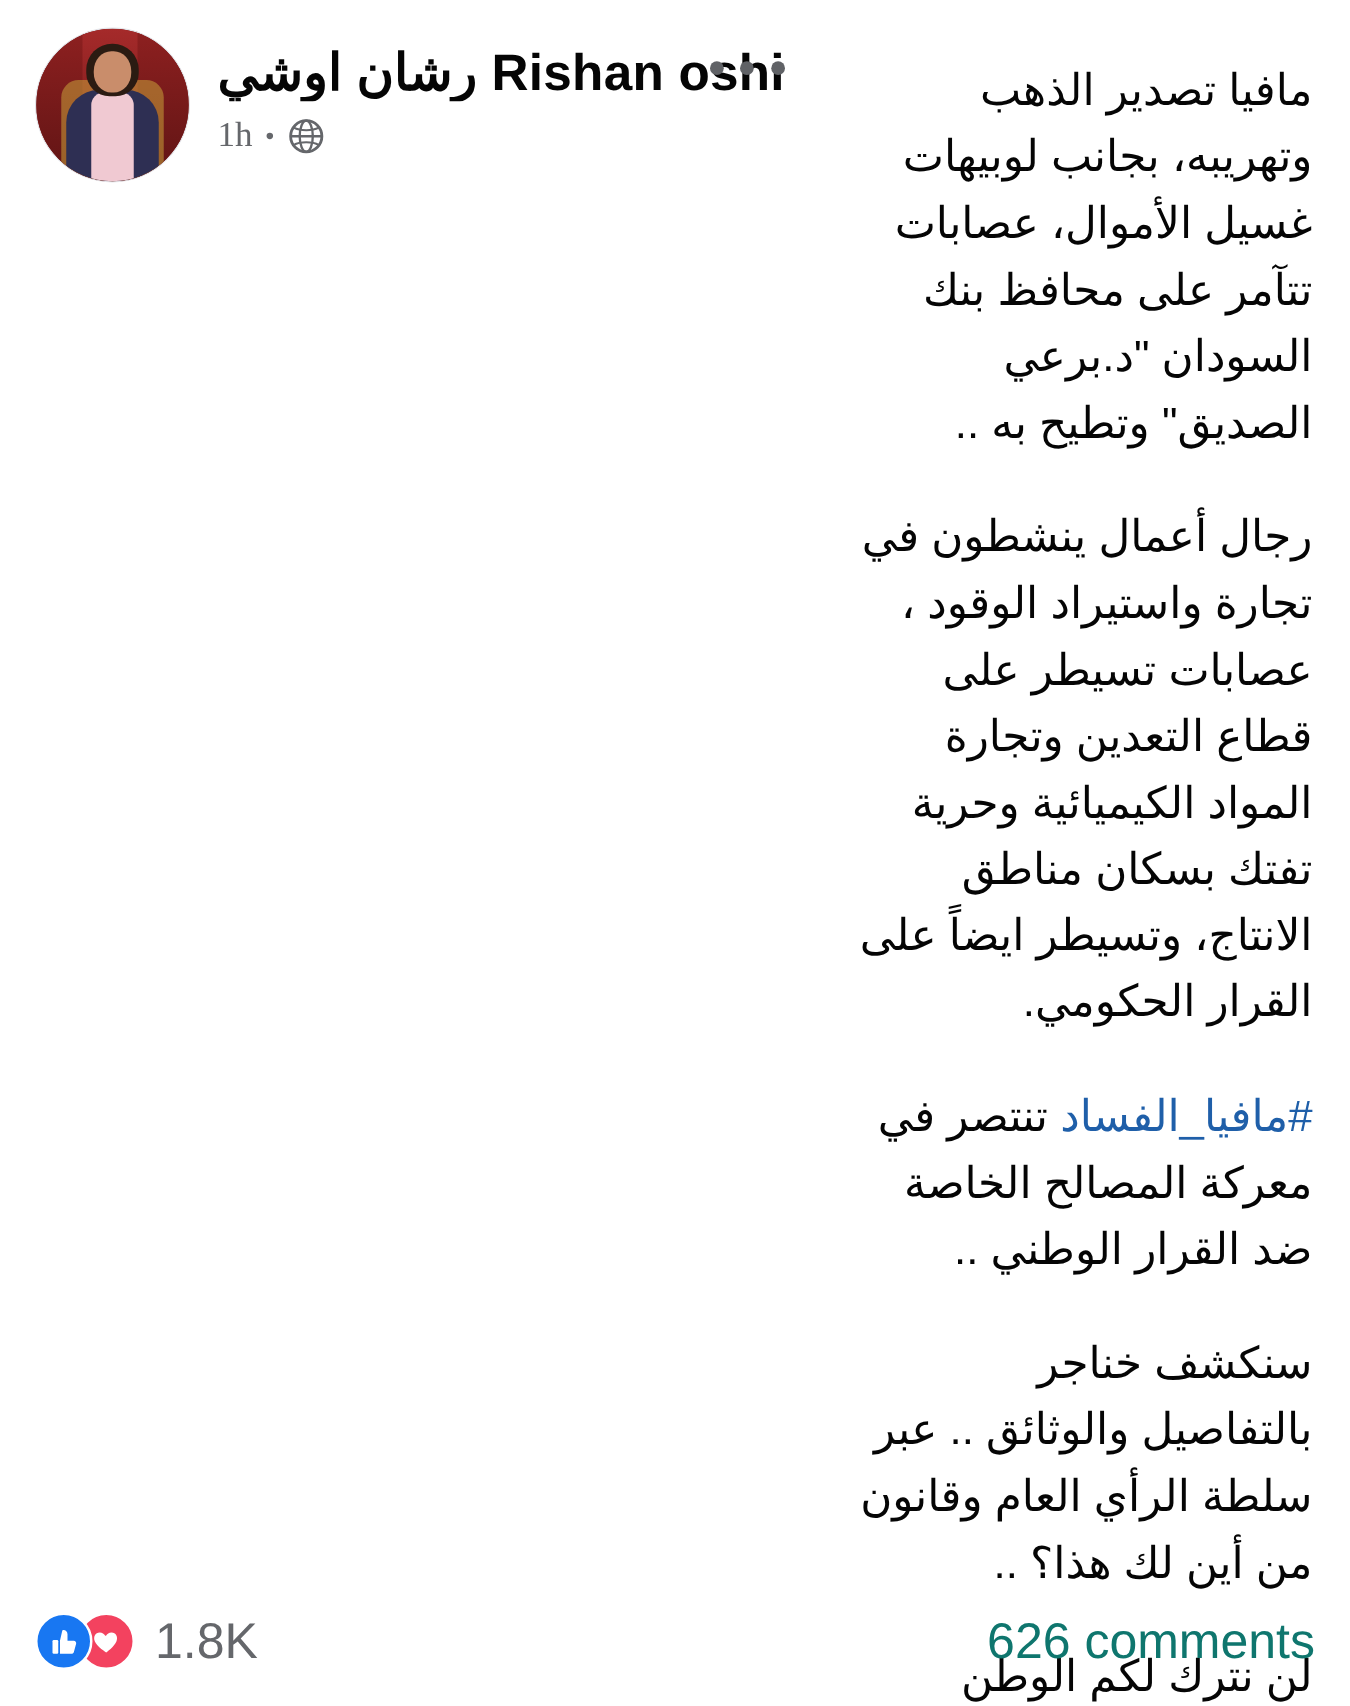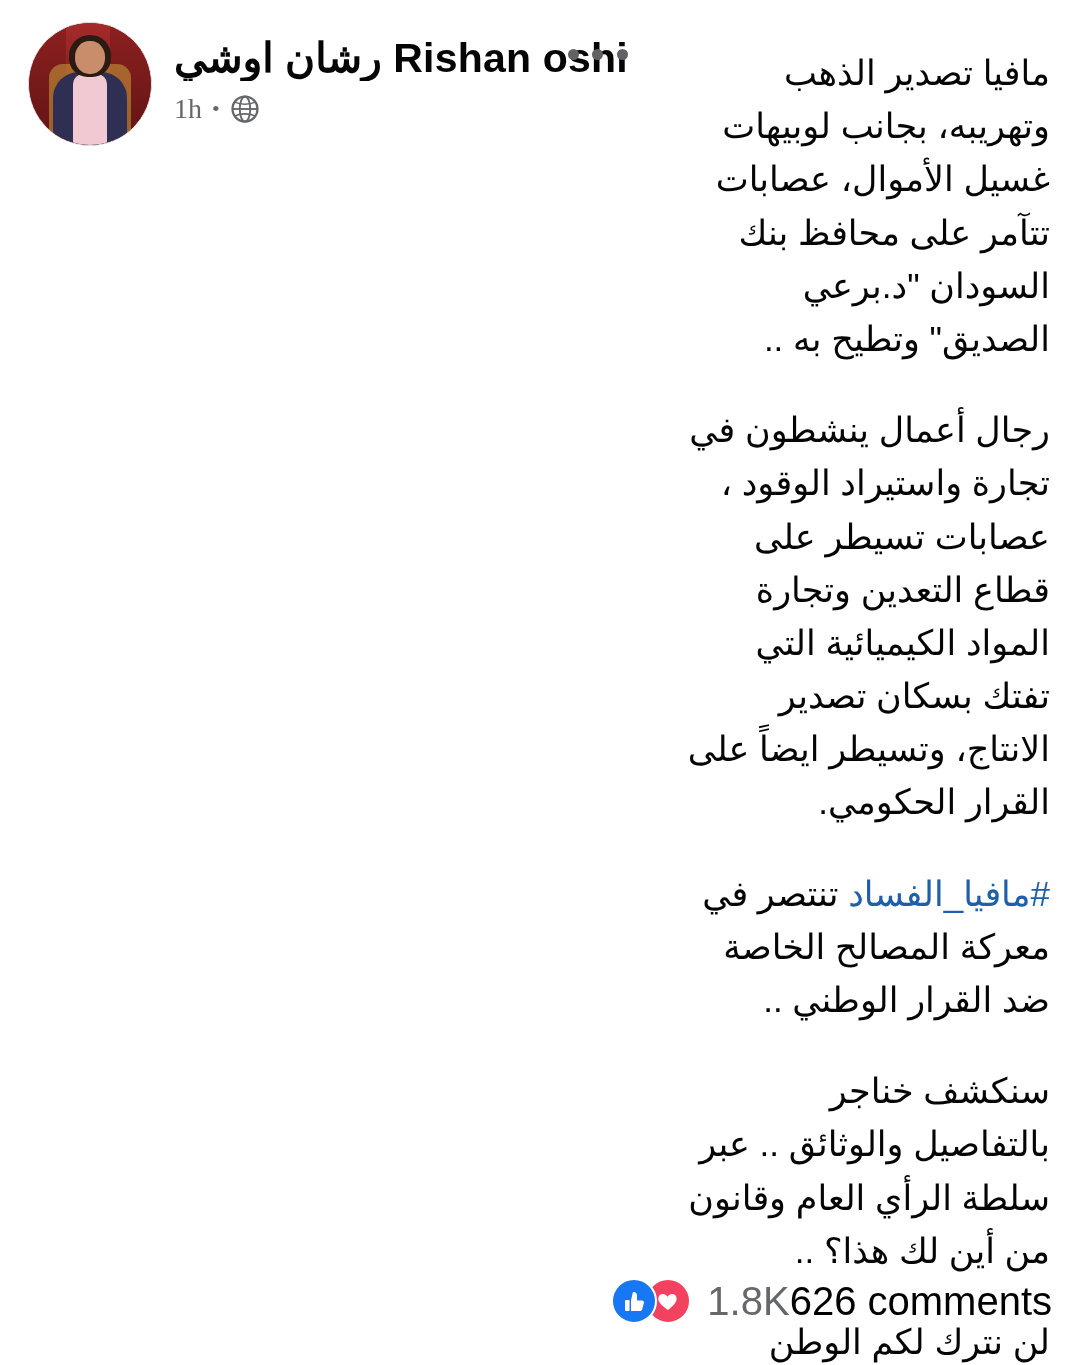--- a/index.html
+++ b/index.html
@@ -129,25 +129,25 @@
   .para:last-child { margin-bottom: 0; }
   .hashtag {
     color: #1f5fa9;
     font-weight: normal;
   }
   .signature { margin-top: 10px; }
 
   
   .post-footer {
     position: absolute;
-    left: 0; right: 0; bottom: 12px;
+    left: 0; right: 0; bottom: 0;
     height: 90px;
     display: flex;
     align-items: center;
-    justify-content: flex-end;
+    justify-content: space-between;
     padding: 0 28px 14px 28px;
   }
   .reactions {
     display: flex;
     align-items: center;
   }
   .reaction-badge {
     width: 46px; height: 46px;
     border-radius: 50%;
     display: flex; align-items: center; justify-content: center;
@@ -158,21 +158,21 @@
   .badge-love { background: #f3425f; margin-left: -12px; z-index: 1; }
   .badge-like svg, .badge-love svg { display: block; }
   .reaction-count {
     font-size: 40px;
     color: #65676b;
     margin-left: 16px;
     font-weight: normal;
   }
   .comments-count {
     font-size: 40px;
-    color: #000000;
+    color: #0f766e;
   }
 </style>
 </head>
 <body>
 
 <div class="post">
 
   <div class="post-header">
 
     <div class="avatar">
@@ -205,21 +205,21 @@
 
     <div class="more-btn">
       <i></i>
       <i></i>
       <i></i>
     </div>
   </div>
 
   <div class="post-body">
     <p class="para">مافيا تصدير الذهب وتهريبه، بجانب لوبيهات غسيل الأموال، عصابات تتآمر على محافظ بنك السودان "د.برعي الصديق" وتطيح به ..</p>
-    <p class="para">رجال أعمال ينشطون في تجارة واستيراد الوقود ، عصابات تسيطر على قطاع التعدين وتجارة المواد الكيميائية التي تفتك بسكان تصدير الانتاج، وتسيطر ايضاً على القرار الحكومي.</p>
+    <p class="para">رجال أعمال ينشطون في تجارة واستيراد الوقود ، عصابات تسيطر على قطاع التعدين وتجارة المواد الكيميائية وحرية تفتك بسكان مناطق الانتاج، وتسيطر ايضاً على القرار الحكومي.</p>
     <p class="para">
       <span class="hashtag">#مافيا_الفساد</span><span> تنتصر في معركة المصالح الخاصة ضد القرار الوطني ..</span>
     </p>
     <p class="para">سنكشف خناجر بالتفاصيل والوثائق .. عبر سلطة الرأي العام وقانون من أين لك هذا؟ ..</p>
     <p class="para">لن نترك لكم الوطن وموارده  عبثاً لتكتنزوا منها وتغرسوا خناجر الخيانة في خاصرة الشعب.. وستخيب مساعيكم في مصادرة حقوق التعبير وحرية الرأي عبر تفصيل القوانين الجائرة.</p>
     <p class="para signature">تسيطر اوشي</p>
   </div>
 
   <div class="post-footer">
     <div class="reactions">

